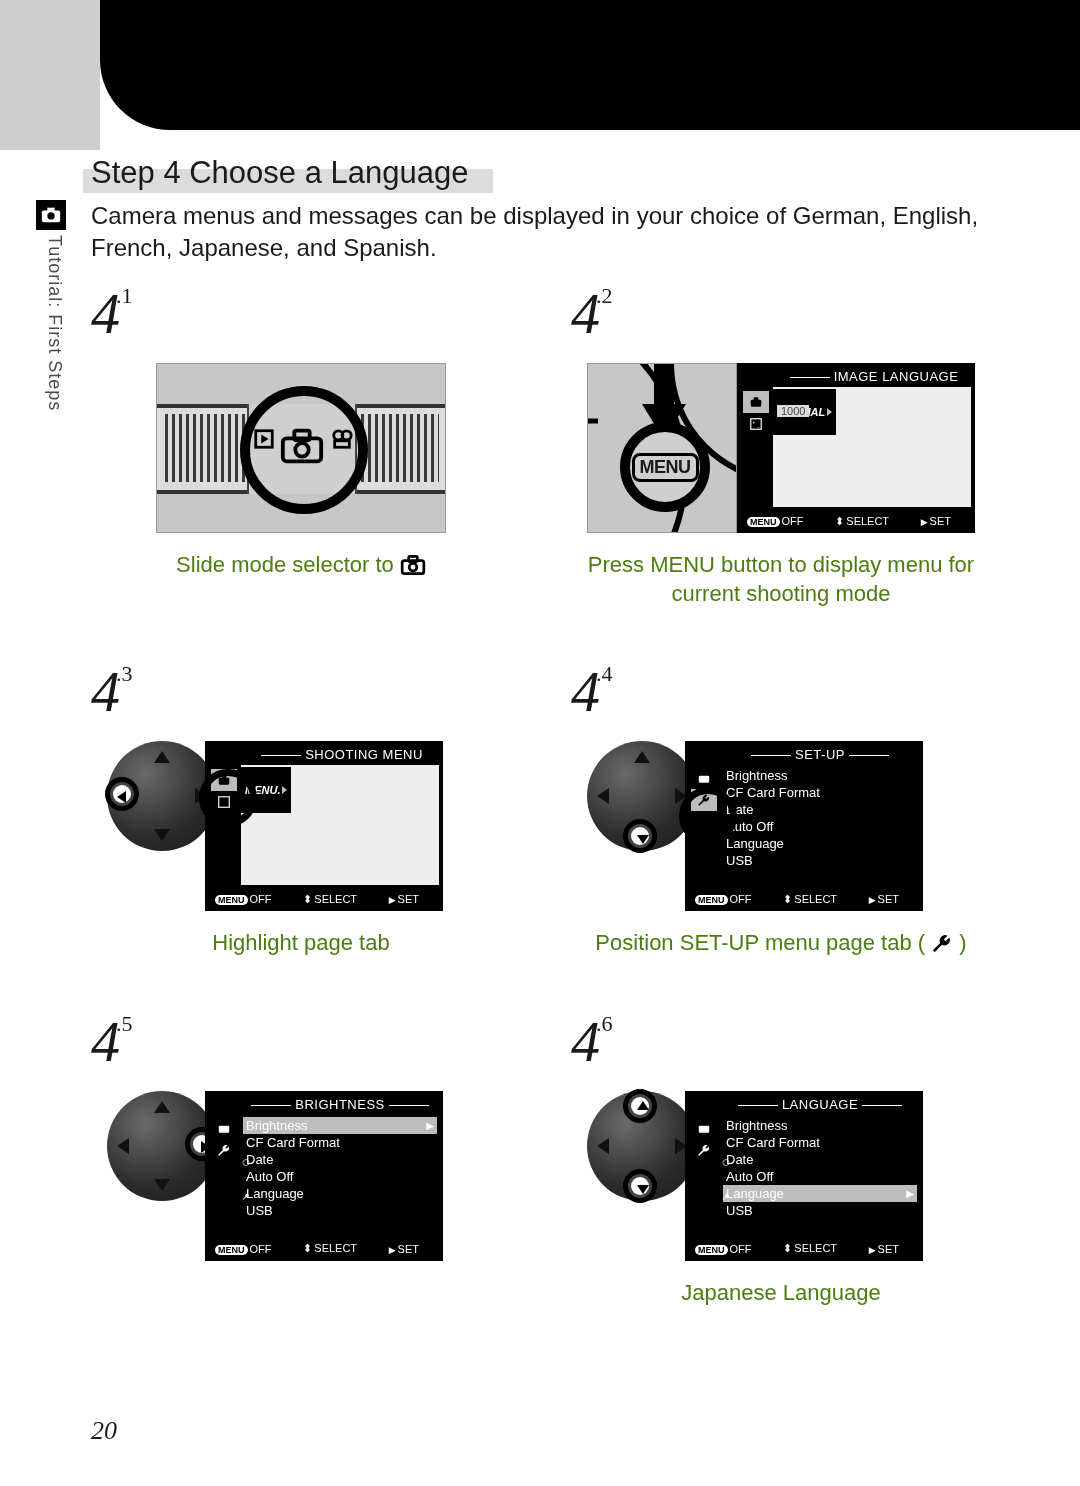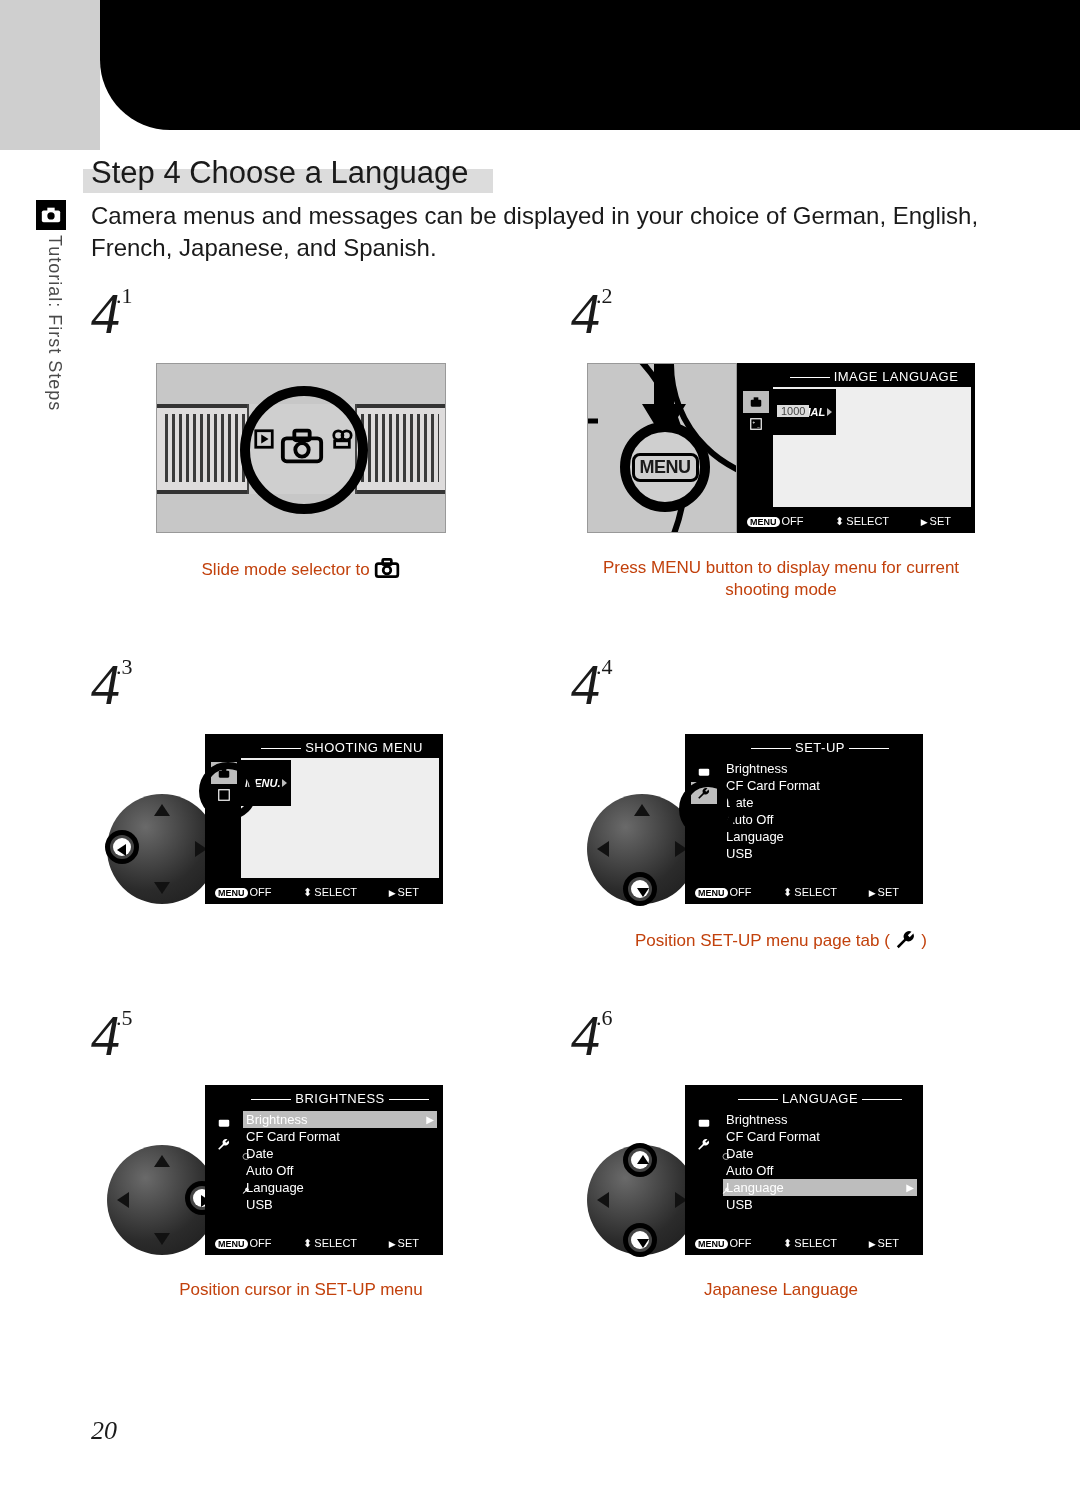--- a/index.html
+++ b/index.html
@@ -86,23 +86,23 @@
   .figure-wrap {
     display: flex;
     align-items: center;
     justify-content: center;
     gap: 0;
     height: 190px;
     position: relative;
   }
   .caption {
     text-align: center;
-    font-size: 17px;
-    color: #c2410c;
-    margin-top: 14px;
+    font-size: 22px;
+    color: #4d7c0f;
+    margin-top: 8px;
     line-height: 1.3;
   }
   .caption svg { vertical-align: -4px; }
   
   .dialbox { width: 290px; height: 170px; background: #c7c7c7; border:1px solid #999; position:relative; overflow:visible; }
   .dialbox .strip { position:absolute; top:40px; left:0; width:100%; height:90px; background:#dedcdc; border-top:4px solid #333; border-bottom:4px solid #333;}
   .dialbox .ridges { position:absolute; top:50px; left:8px; width:274px; height:68px; background: repeating-linear-gradient(90deg,#3a3a3a 0 3px,#dedcdc 3px 7px);}
   .dialbox .center { position:absolute; top:40px; left:90px; width:110px; height:90px; background:#cfcfcf; border-left:2px solid #444; border-right:2px solid #444;}
   .dialbox .bigcircle { position:absolute; top:22px; left:83px; width:128px; height:128px; border-radius:50%; border:10px solid #000; background:transparent;}
   .dialbox .camicon { position:absolute; top:62px; left:122px; width:46px; height:40px; }
@@ -169,21 +169,21 @@
     font-family: "Times New Roman", serif;
   }
   .cam-icon-svg { display:inline-block; }
   .white-icon { color:#fff; fill:#fff;}
   .tab-ico { width:14px; height:14px;}
   .setup-indicator { position:absolute; top:29px; left:37px; width:8px; height:106px;}
   .setup-indicator div { height:17px; display:flex; align-items:center; justify-content:center;}
   .wrench-ico { width:11px; height:11px;}
   .col-4-2 .figure-wrap { gap:0; justify-content:flex-start; padding-left:16px;}
   .col-4-3 .figure-wrap, .col-4-4 .figure-wrap, .col-4-5 .figure-wrap, .col-4-6 .figure-wrap { gap:0; justify-content:flex-start; padding-left:16px;}
-  .pad-lcd-group { position:relative; display:flex; align-items:flex-end;}
+  .pad-lcd-group { position:relative; display:flex; align-items:flex-start;}
   .pad-lcd-group .lcd { margin-left:-12px;}
   
 </style>
 </head>
 <body>
 
 <div class="top-gray"></div>
 <div class="top-black-round"></div>
 
 <div class="sidebar">
@@ -320,20 +320,21 @@
             <div class="normbadge" style="left:36px;">MENU.</div>
             <div class="footer">
               <span><span class="menu-pill">MENU</span><span>OFF</span></span>
               <span class="arrow-updown">SELECT</span>
               <span class="arrow-right">SET</span>
             </div>
           </div>
           <div class="overlap-circ" style="top:28px; left:92px;"></div>
         </div>
       </div>
+      <div class="caption">Highlight page tab</div>
     </div>
 
     <div class="col col-4-4">
       <div class="stepnum"><span>4</span><sup>.4</sup></div>
       <div class="figure-wrap">
         <div class="pad-lcd-group">
           <div class="pad">
             <div class="outer"></div>
             <div class="tri up"></div>
               <div class="tri dn"></div>
@@ -439,21 +440,20 @@
                 <div></div>
             </div>
             <div class="footer">
               <span><span class="menu-pill">MENU</span><span>OFF</span></span>
               <span class="arrow-updown">SELECT</span>
               <span class="arrow-right">SET</span>
             </div>
           </div>
         </div>
       </div>
-      <div class="caption">Position cursor in SET-UP menu</div>
     </div>
 
     <div class="col col-4-6">
       <div class="stepnum"><span>4</span><sup>.6</sup></div>
       <div class="figure-wrap">
         <div class="pad-lcd-group">
           <div class="pad">
             <div class="outer"></div>
             <div class="tri up"></div>
               <div class="tri dn"></div>

